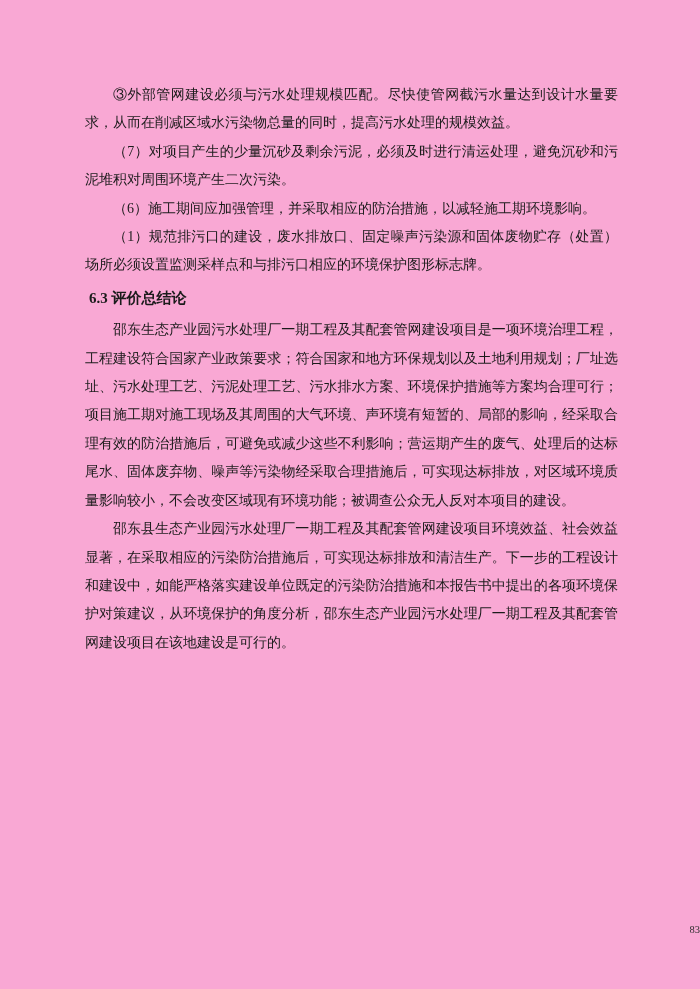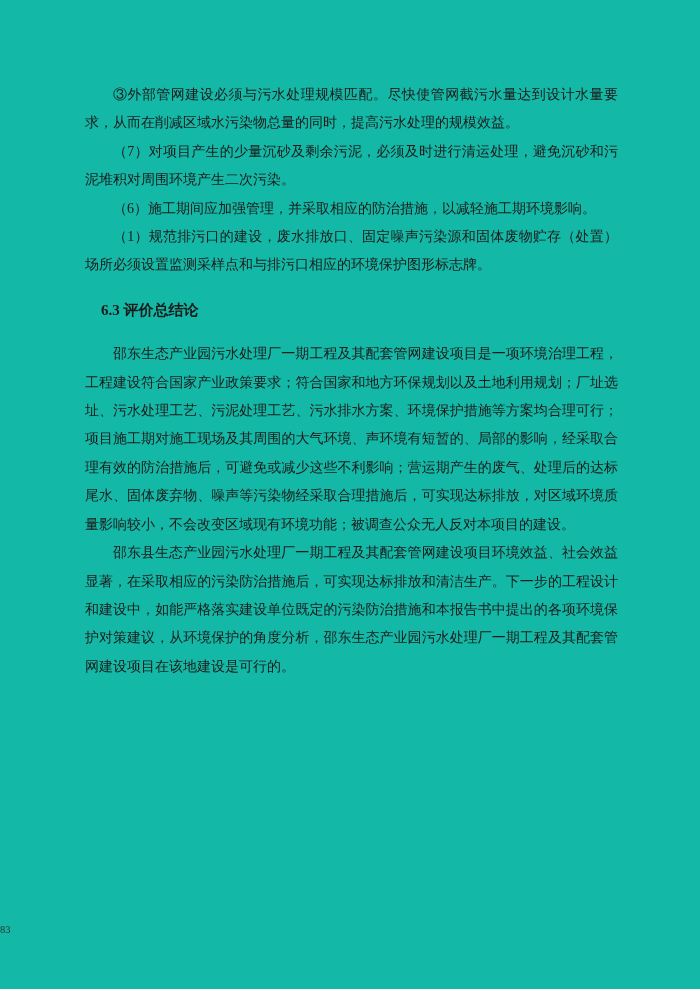--- a/index.html
+++ b/index.html
@@ -10,55 +10,55 @@
   body {
     width: 700px;
     height: 989px;
     position: relative;
     font-family: "Liberation Serif", "DejaVu Serif", serif;
     color: #1b1b1b;
   }
   .page {
     position: absolute;
     inset: 0;
-    background: #14b8a6;
+    background: #f9a8d4;
   }
   .content {
     position: absolute;
     left: 85px;
     top: 81px;
     width: 533px;
   }
   .content p {
     margin: 0;
     font-size: 14px;
     line-height: 28.4px;
     text-align: justify;
     text-justify: inter-character;
     text-indent: 2em;
     word-break: break-all;
   }
   .content h2 {
-    margin: 16px;
+    margin: 4px;
     font-size: 15px;
     line-height: 28.4px;
     font-weight: bold;
     text-indent: 0;
   }
   sup.cube {
     font-size: 9px;
     line-height: 0;
     vertical-align: super;
   }
   .footer {
     position: absolute;
     left: 0;
     top: 924px;
     width: 700px;
-    text-align: left;
+    text-align: right;
     font-size: 10.5px;
     color: #2e2e2e;
   }
 </style>
 </head>
 <body>
 
 <div class="page">
   <div class="content">
     <p>③外部管网建设必须与污水处理规模匹配。尽快使管网截污水量达到设计水量要求，从而在削减区域水污染物总量的同时，提高污水处理的规模效益。</p>

